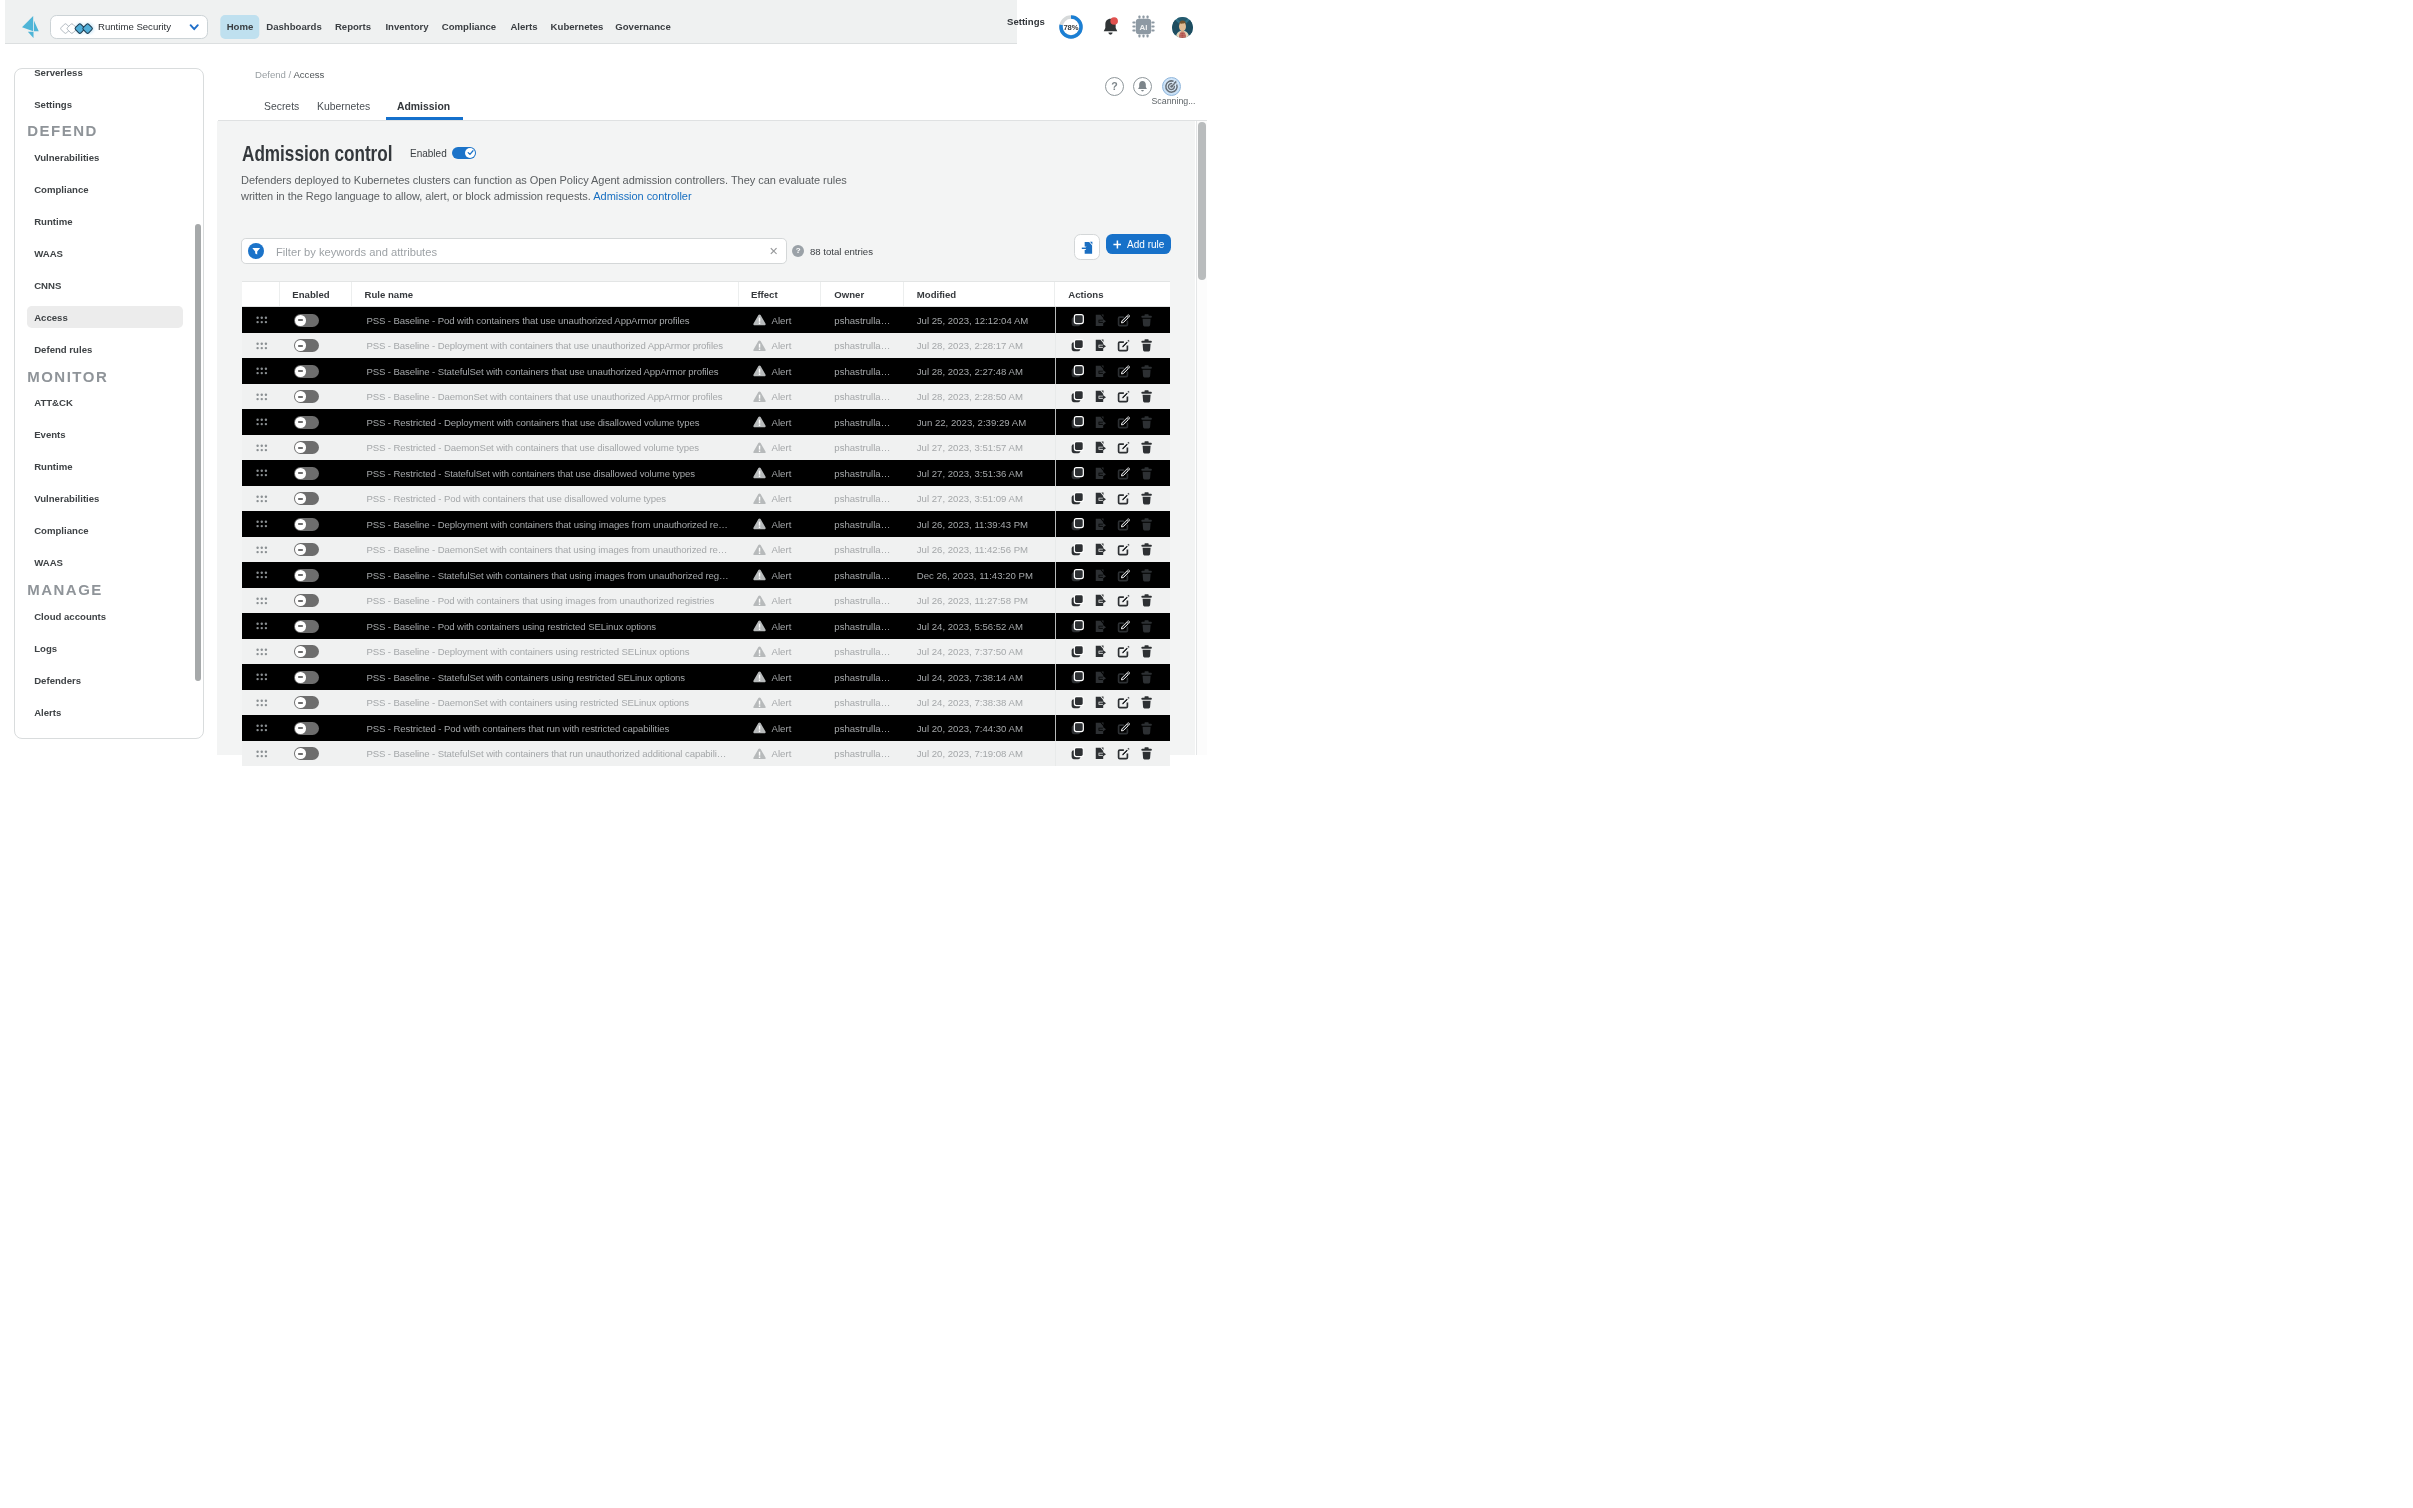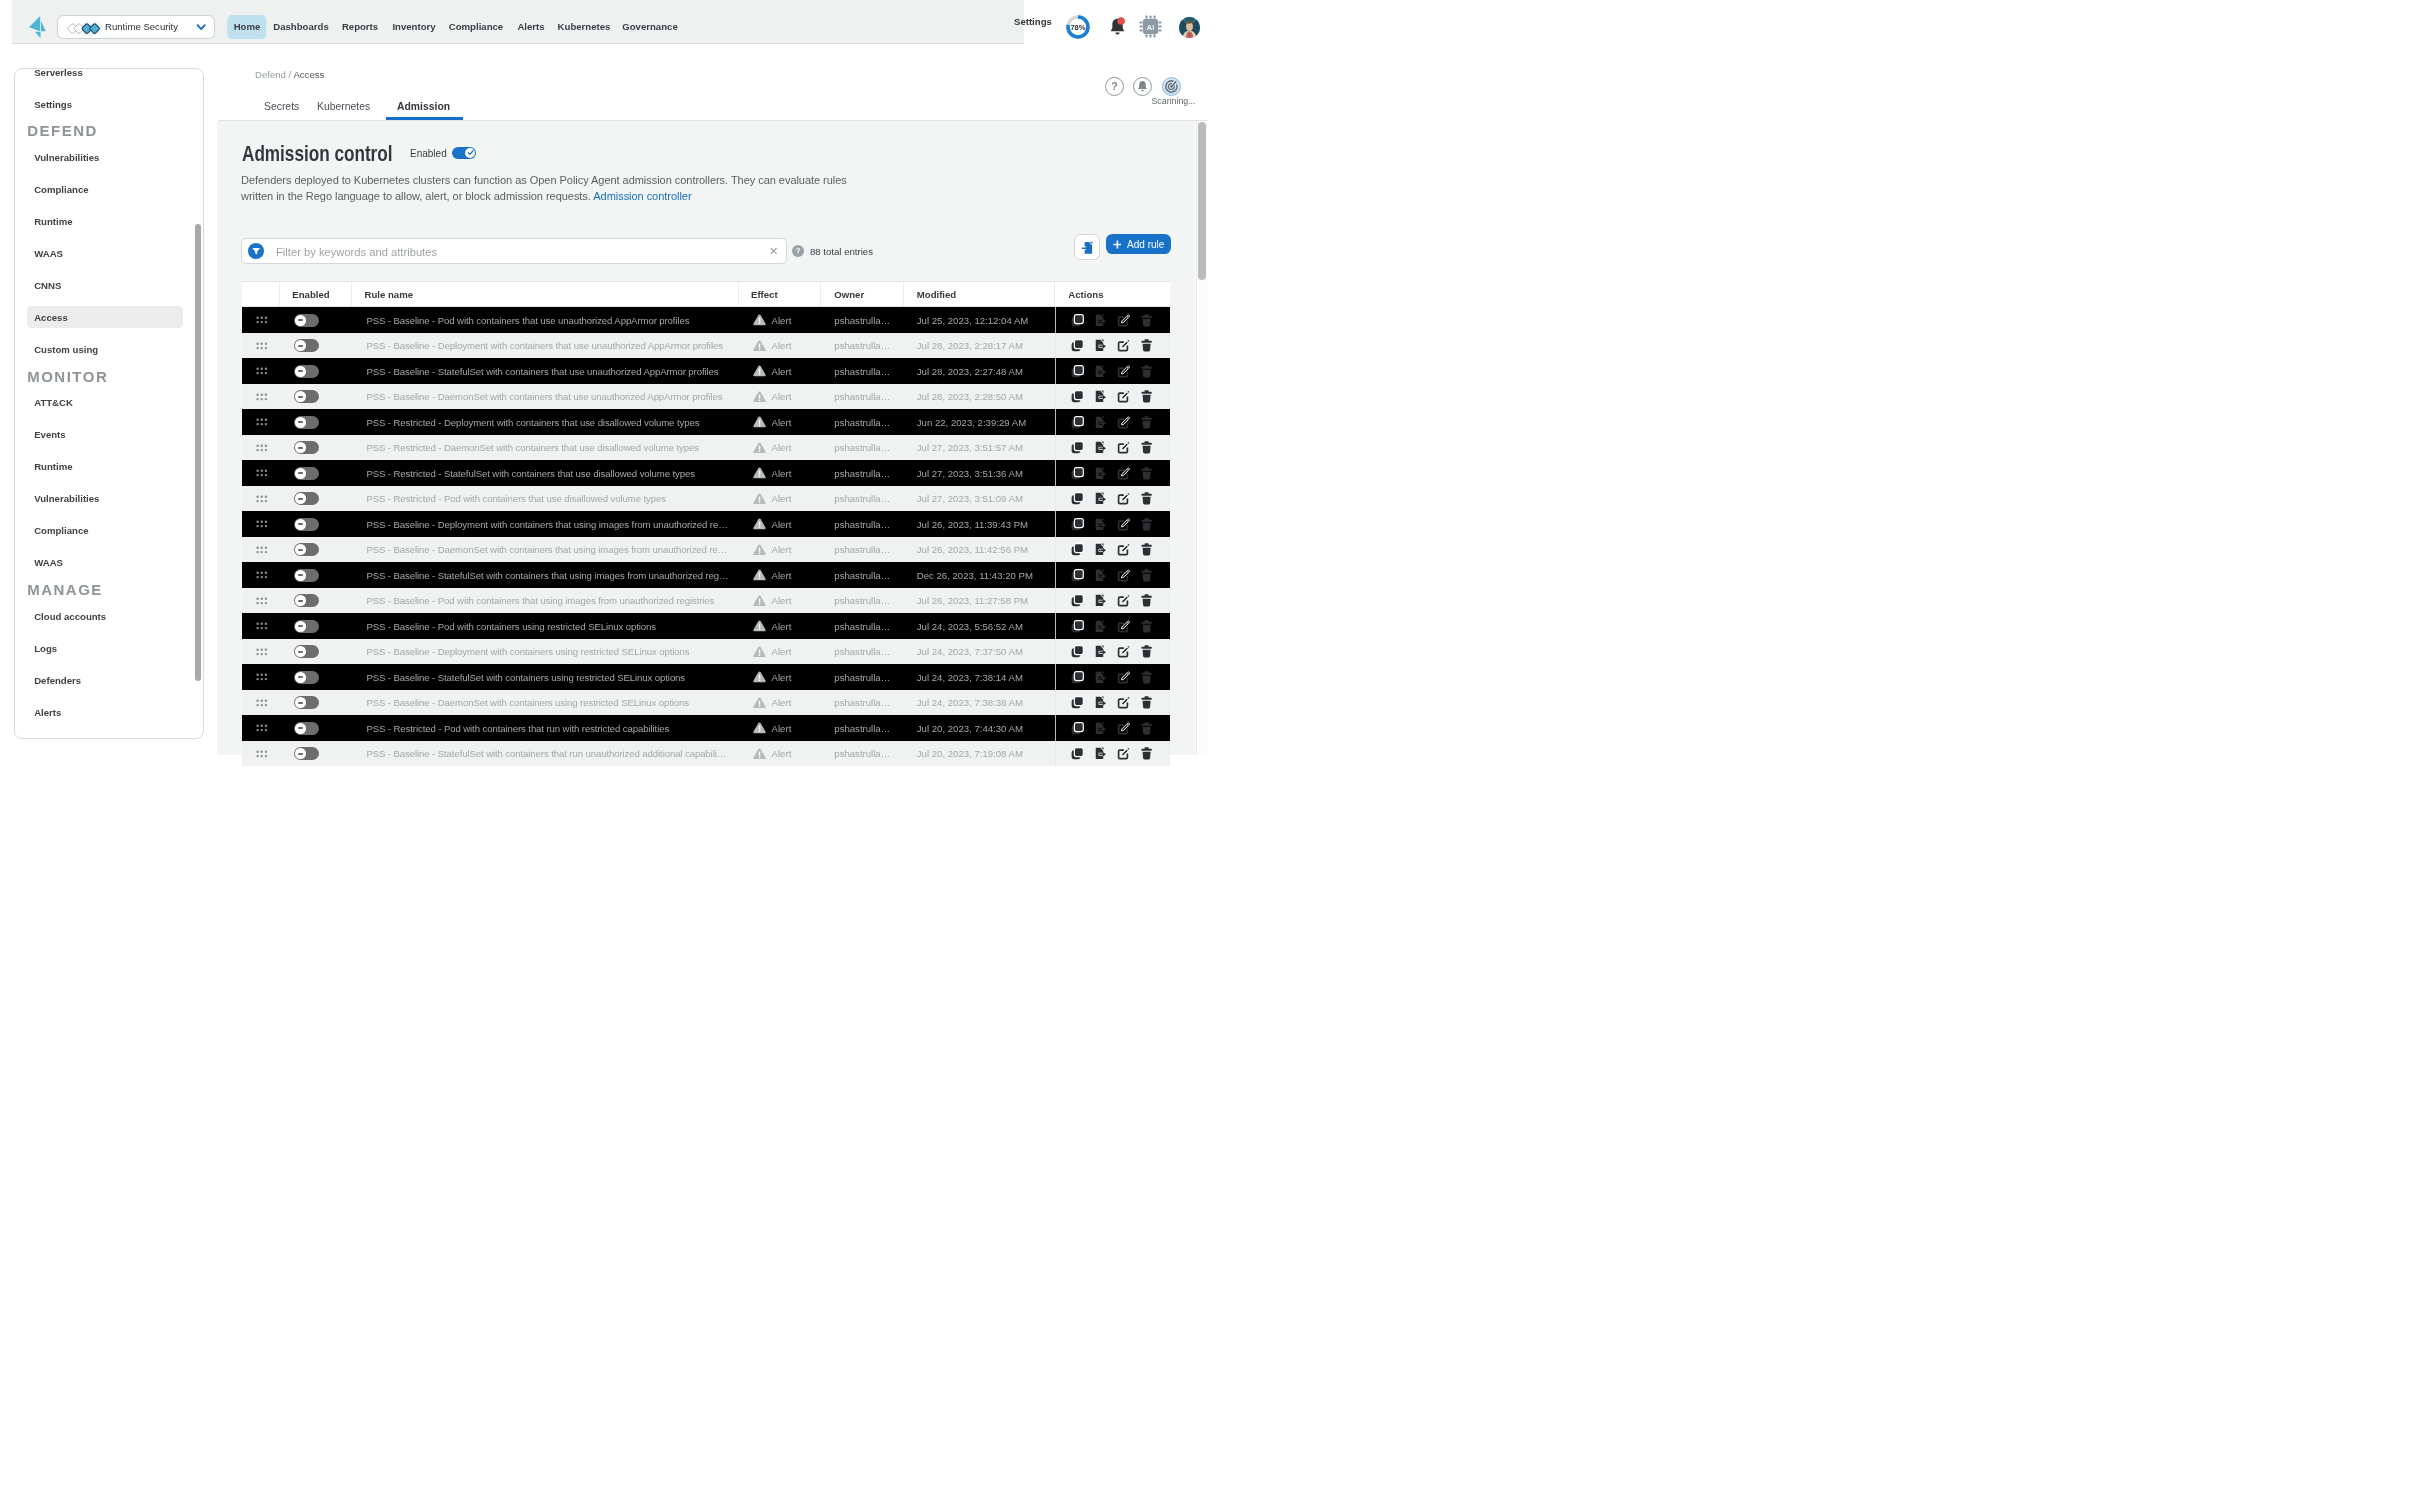--- a/index.html
+++ b/index.html
@@ -1,21 +1,21 @@
 <!DOCTYPE html>
 <html style="font-size:12.8px"><head>
 <meta charset="utf-8">
 <style>
   * { margin:0; padding:0; box-sizing:border-box; }
   html,body { width:1207px; height:754px; overflow:hidden; background:#fff;
     font-family:"Liberation Sans", sans-serif; }
   .abs { position:absolute; }
 
   
-  .topbar { position:absolute; left:12px; top:0; width:1012px; height:44px;
+  .topbar { position:absolute; left:5px; top:0; width:1012px; height:44px;
     background:#eff1f1; border-bottom:0.8px solid #dcdfe0; z-index:5; }
   .logo { position:absolute; left:17px; top:16px; }
   .switcher { position:absolute; left:45px; top:15px; width:158px; height:24px;
     background:#fff; border:0.8px solid #ccd3d6; border-radius:6.4px; }
   .sw-text { position:absolute; left:47px; top:0; line-height:22.3px; font-size:9.6px;
     color:#2b2f33; }
   .sw-chev { position:absolute; right:7.2px; top:6.4px; }
   .diam { position:absolute; top:3.6px; }
   .nav { position:absolute; left:0; top:14.8px; height:24px; font-size:9.6px;
     font-weight:bold; color:#3a3e42; }
@@ -215,21 +215,21 @@
     <div class="sitem">
         <span>WAAS</span>
       </div>
     <div class="sitem">
         <span>CNNS</span>
       </div>
     <div class="sitem sel">
         <span>Access</span>
       </div>
     <div class="sitem">
-        <span>Custom using</span>
+        <span>Defend rules</span>
       </div>
     <div class="shead">MONITOR</div>
     <div class="sitem">
         <span>ATT&amp;CK</span>
       </div>
     <div class="sitem">
         <span>Events</span>
       </div>
     <div class="sitem">
         <span>Runtime</span>

